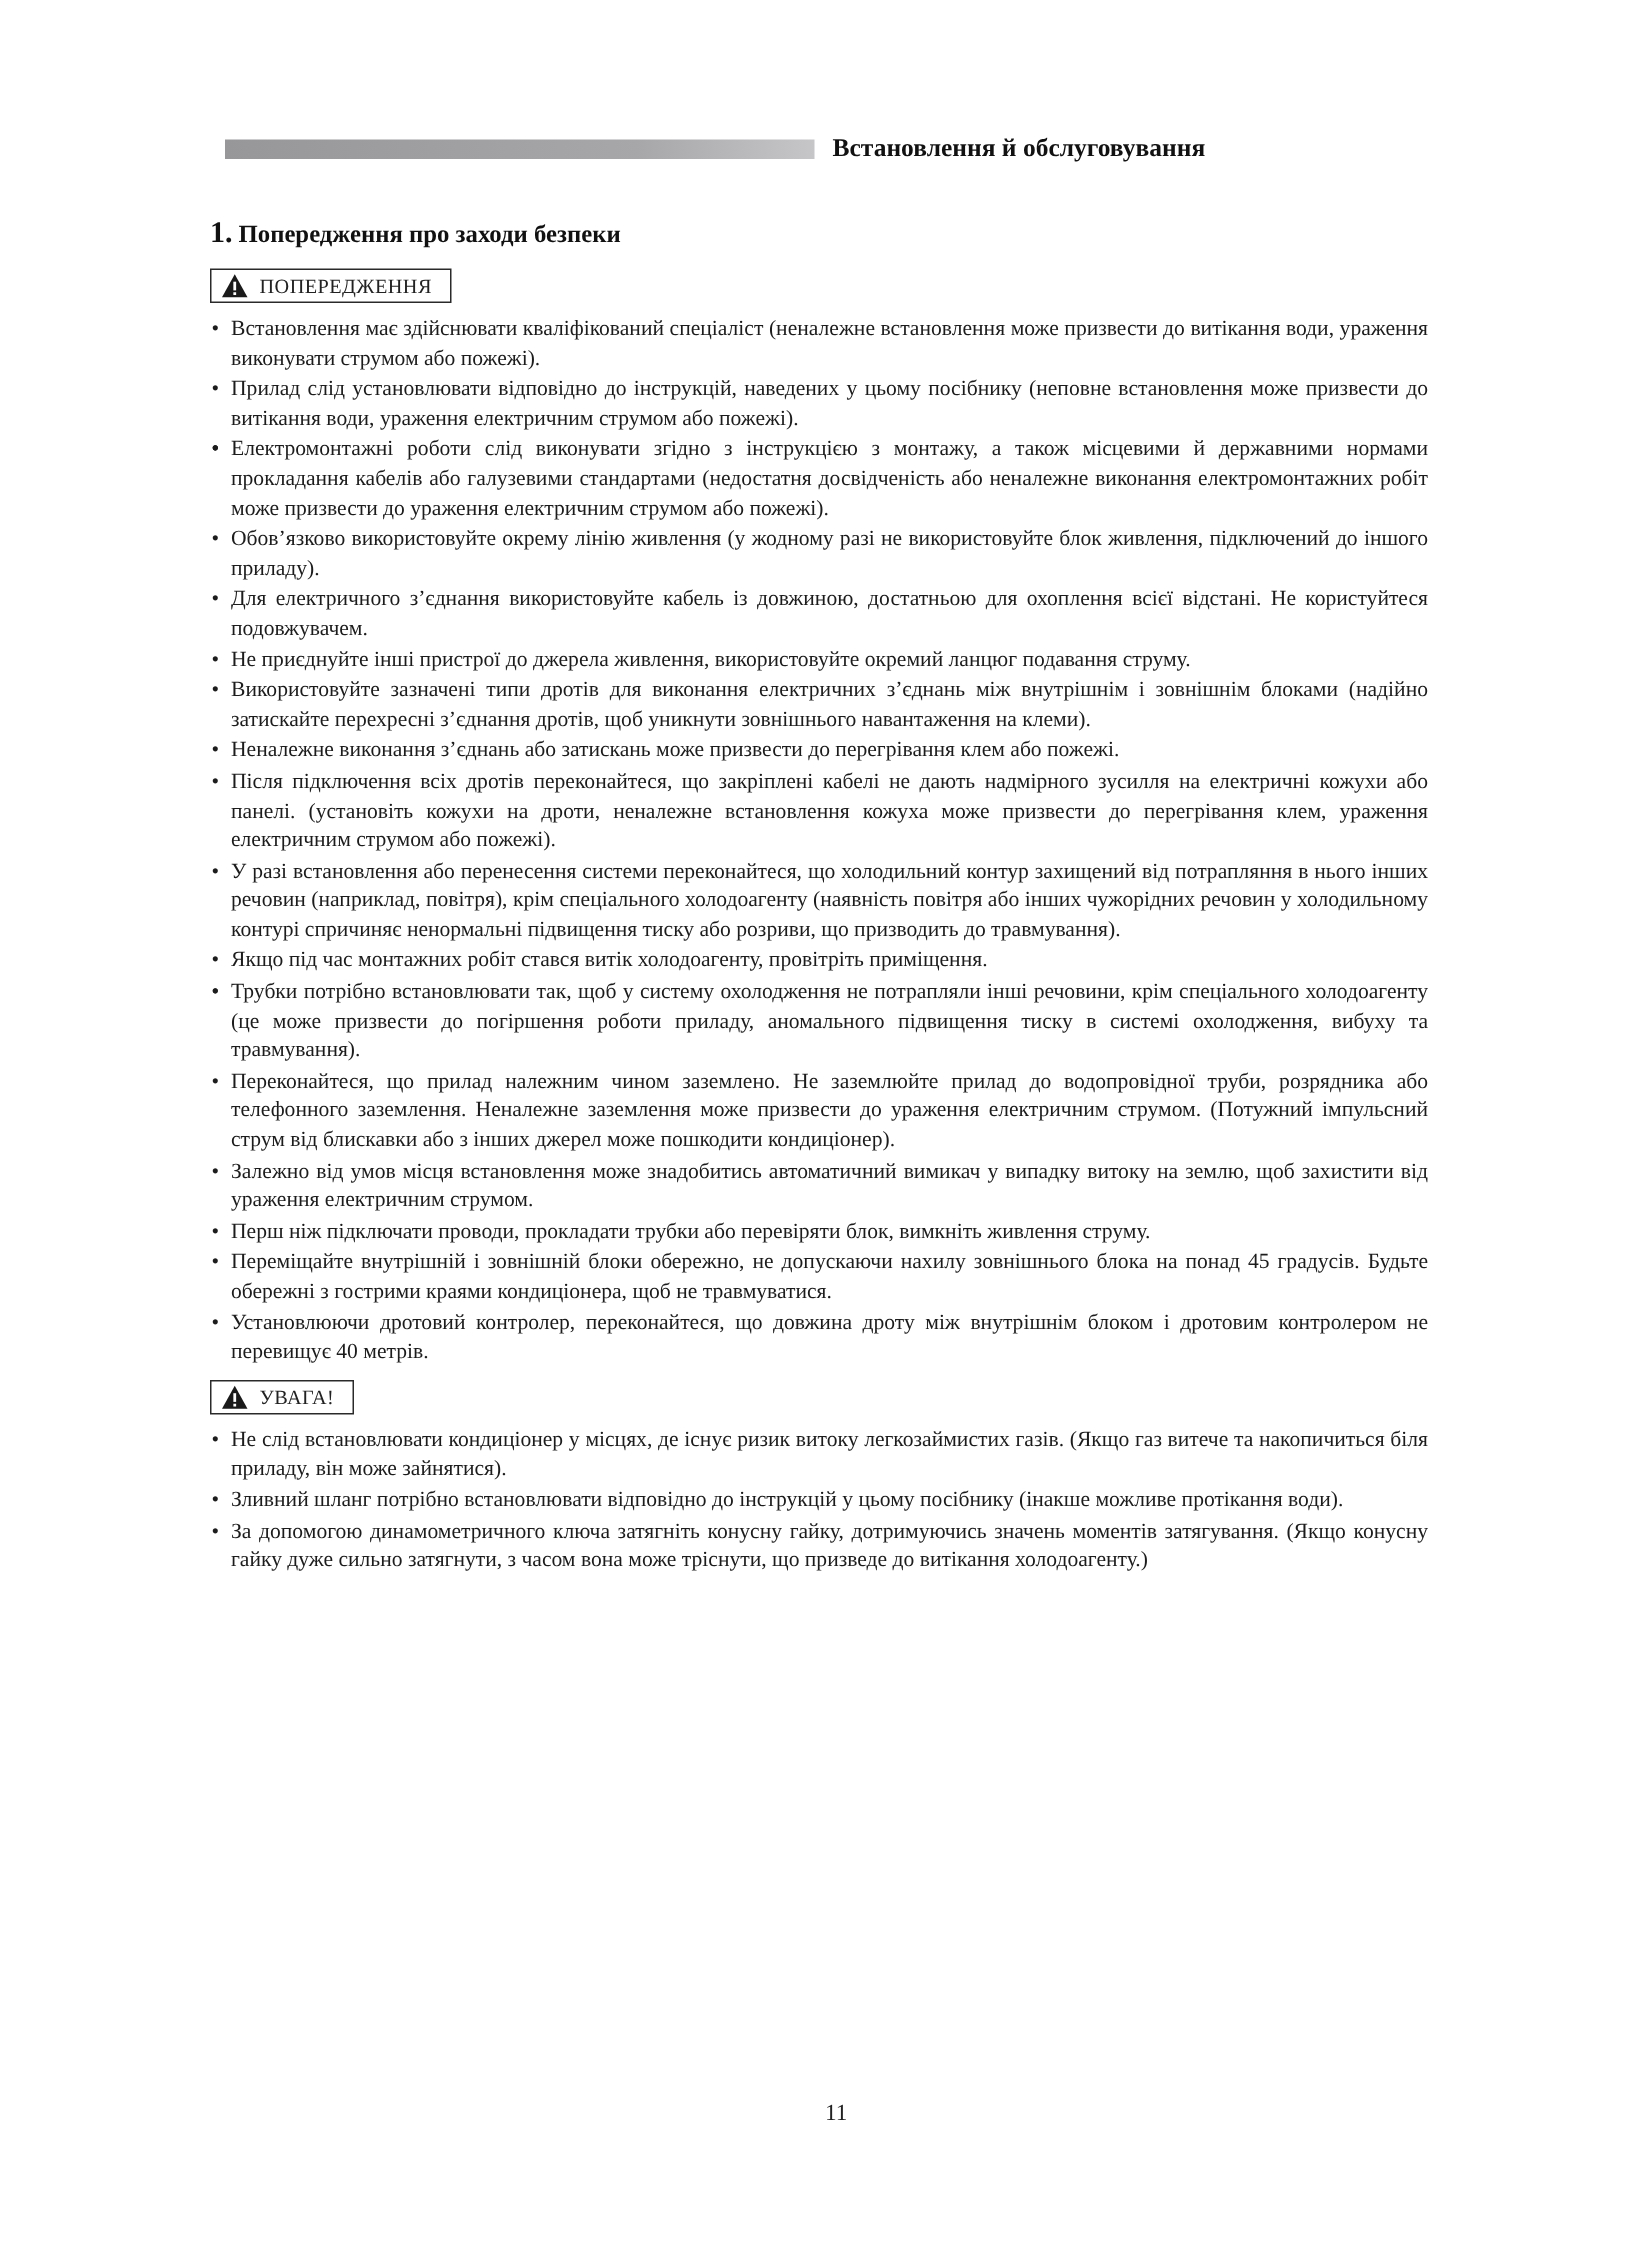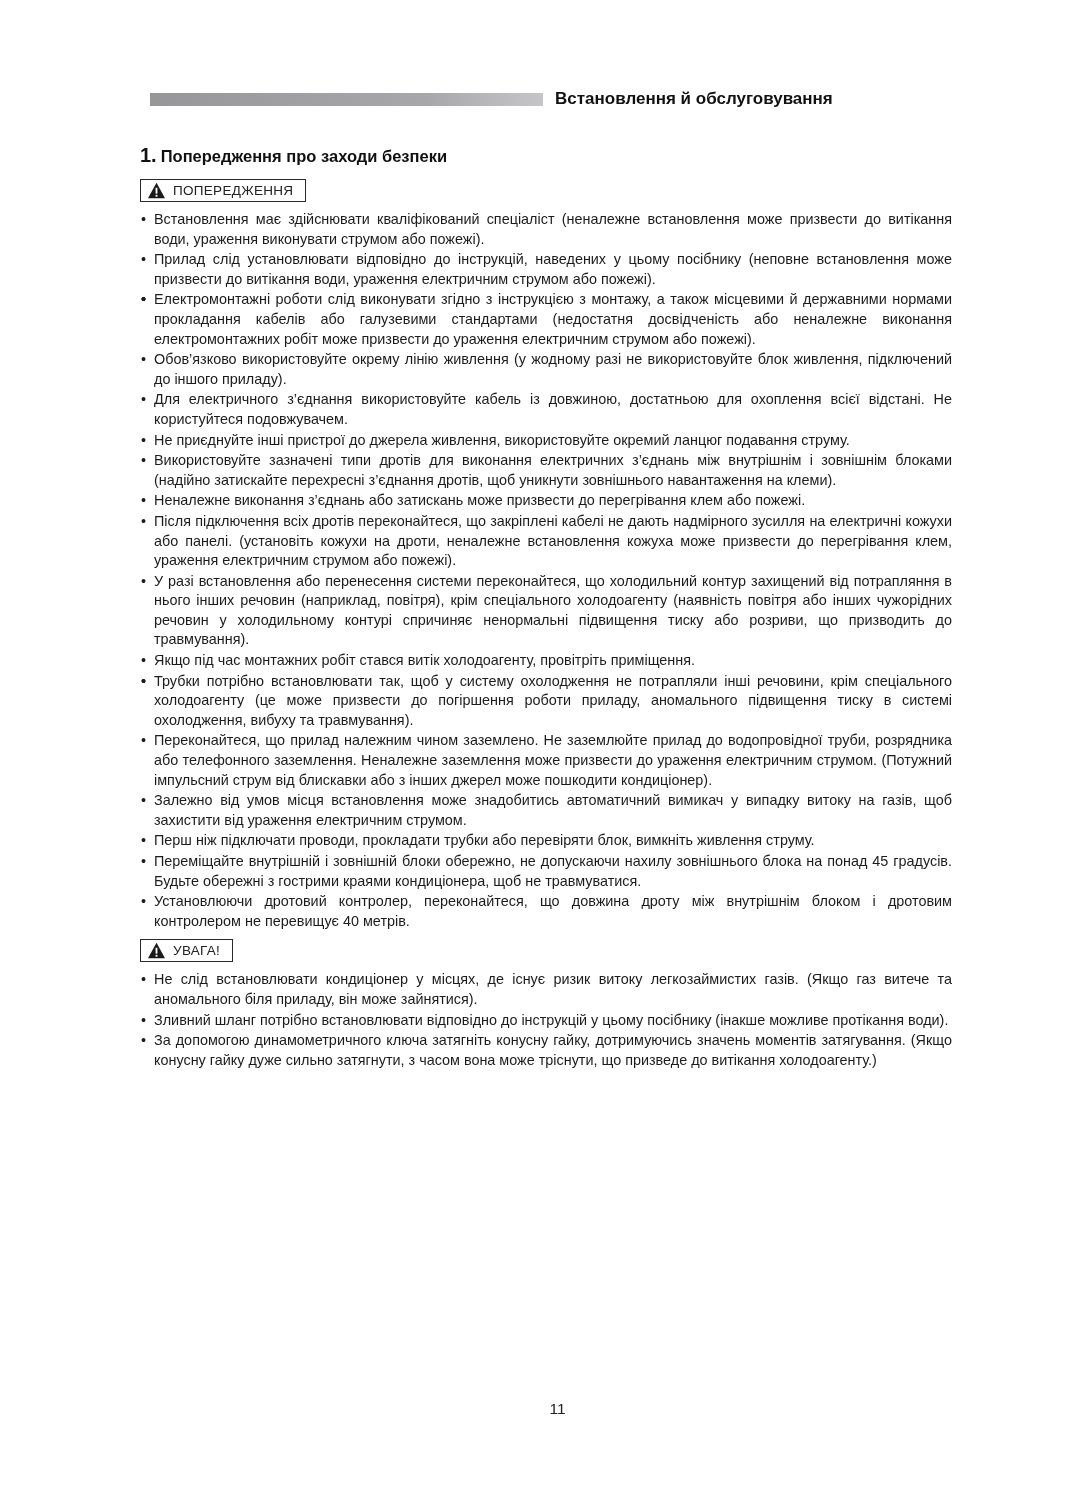--- a/index.html
+++ b/index.html
@@ -3,36 +3,36 @@
 <meta charset="utf-8">
 <style>
   html,body{margin:0;padding:0;background:#ffffff;}
   body{
     width:1083px;height:1508px;
     font-family:"Liberation Sans", sans-serif;
     color:#1c1c1c;
     position:relative;
     overflow:hidden;
   }
-  .page{position:relative;width:1083px;height:1292px;background:#fff;}
+  .page{position:relative;width:1083px;height:1292px;background:#fff;font-family:Liberation Serif, serif;}
 
   
   .header{position:absolute;top:89px;left:150px;display:flex;align-items:center;}
   .header-bar{width:393px;height:13px;background:linear-gradient(to right,#97979a 0%,#a7a7aa 70%,#c6c6c9 100%);}
   .header-title{margin-left:12px;font-weight:bold;font-size:17px;color:#111;white-space:nowrap;}
 
   
   .content{position:absolute;top:144px;left:140px;width:812px;}
 
   .section-heading{font-weight:bold;color:#111;margin:0 0 10px 0;}
   .section-number{font-size:20px;font-weight:bold;}
   .section-title{font-size:16.5px;font-weight:bold;margin-left:4px;}
 
   .alert-box{
-    display:inline-flex;align-items:center;
+    display:inline-flex;align-items:flex-end;
     border:1.6px solid #2a2a2a;
     padding:2px 12px 2px 6px;
     margin:2px 0 8px 0;
     background:#fff;
   }
   .alert-box .tri-icon{display:inline-block;width:19px;height:17px;margin-right:7px;}
   .alert-label{font-size:13.5px;color:#222;letter-spacing:.3px;}
 
   ul.bullets{list-style:none;margin:0 0 2px 0;padding:0;}
   ul.bullets li{
@@ -90,41 +90,41 @@
         <li><span class="marker">•</span><span class="btext">Для електричного з’єднання використовуйте кабель із довжиною, достатньою для охоплення всієї відстані. Не користуйтеся подовжувачем.</span></li>
         <li><span class="marker">•</span><span class="btext">Не приєднуйте інші пристрої до джерела живлення, використовуйте окремий ланцюг подавання струму.</span></li>
         <li><span class="marker">•</span><span class="btext">Використовуйте зазначені типи дротів для виконання електричних з’єднань між внутрішнім і зовнішнім блоками (надійно затискайте перехресні з’єднання дротів, щоб уникнути зовнішнього навантаження на клеми).</span></li>
         <li><span class="marker">•</span><span class="btext">Неналежне виконання з’єднань або затискань може призвести до перегрівання клем або пожежі.</span></li>
         <li><span class="marker">•</span><span class="btext">Після підключення всіх дротів переконайтеся, що закріплені кабелі не дають надмірного зусилля на електричні кожухи або панелі. (установіть кожухи на дроти, неналежне встановлення кожуха може призвести до перегрівання клем, ураження електричним струмом або пожежі).</span></li>
         <li><span class="marker">•</span><span class="btext">У разі встановлення або перенесення системи переконайтеся, що холодильний контур захищений від потрапляння в нього інших речовин (наприклад, повітря), крім спеціального холодоагенту (наявність повітря або інших чужорідних речовин у холодильному контурі спричиняє ненормальні підвищення тиску або розриви, що призводить до травмування).</span></li>
         <li><span class="marker">•</span><span class="btext">Якщо під час монтажних робіт стався витік холодоагенту, провітріть приміщення.</span></li>
         <li><span class="marker">•</span></li>
         <li><span class="marker">•</span><span class="btext">Трубки потрібно встановлювати так, щоб у систему охолодження не потрапляли інші речовини, крім спеціального холодоагенту (це може призвести до погіршення роботи приладу, аномального підвищення тиску в системі охолодження, вибуху та травмування).</span></li>
         <li><span class="marker">•</span><span class="btext">Переконайтеся, що прилад належним чином заземлено. Не заземлюйте прилад до водопровідної труби, розрядника або телефонного заземлення. Неналежне заземлення може призвести до ураження електричним струмом. (Потужний імпульсний струм від блискавки або з інших джерел може пошкодити кондиціонер).</span></li>
-        <li><span class="marker">•</span><span class="btext">Залежно від умов місця встановлення може знадобитись автоматичний вимикач у випадку витоку на газів, щоб захистити від ураження електричним струмом.</span></li>
+        <li><span class="marker">•</span><span class="btext">Залежно від умов місця встановлення може знадобитись автоматичний вимикач у випадку витоку на землю, щоб захистити від ураження електричним струмом.</span></li>
         <li><span class="marker">•</span><span class="btext">Перш ніж підключати проводи, прокладати трубки або перевіряти блок, вимкніть живлення струму.</span></li>
         <li><span class="marker">•</span><span class="btext">Переміщайте внутрішній і зовнішній блоки обережно, не допускаючи нахилу зовнішнього блока на понад 45 градусів. Будьте обережні з гострими краями кондиціонера, щоб не травмуватися.</span></li>
         <li><span class="marker">•</span><span class="btext">Установлюючи дротовий контролер, переконайтеся, що довжина дроту між внутрішнім блоком і дротовим контролером не перевищує 40 метрів.</span></li>
       </ul>
 
     <div class="caution-gap"></div>
 
     <div class="alert-box">
       <span class="tri-icon">
         <svg viewBox="0 0 24 22" width="19" height="17" aria-hidden="true">
           <polygon points="12,1 23,21 1,21" fill="#1a1a1a"></polygon>
           <rect x="10.8" y="7.5" width="2.4" height="7.5" fill="#ffffff"></rect>
           <rect x="10.8" y="16.6" width="2.4" height="2.4" fill="#ffffff"></rect>
         </svg>
       </span>
       <span class="alert-label">УВАГА!</span>
     </div>
 
     <ul class="bullets">
-        <li><span class="marker">•</span><span class="btext">Не слід встановлювати кондиціонер у місцях, де існує ризик витоку легкозаймистих газів. (Якщо газ витече та аномального біля приладу, він може зайнятися).</span></li>
+        <li><span class="marker">•</span><span class="btext">Не слід встановлювати кондиціонер у місцях, де існує ризик витоку легкозаймистих газів. (Якщо газ витече та накопичиться біля приладу, він може зайнятися).</span></li>
         <li><span class="marker">•</span><span class="btext">Зливний шланг потрібно встановлювати відповідно до інструкцій у цьому посібнику (інакше можливе протікання води).</span></li>
         <li><span class="marker">•</span><span class="btext">За допомогою динамометричного ключа затягніть конусну гайку, дотримуючись значень моментів затягування. (Якщо конусну гайку дуже сильно затягнути, з часом вона може тріснути, що призведе до витікання холодоагенту.)</span></li>
       </ul>
 
   </div>
 
   <div class="page-number">11</div>
 
 </div>
 

